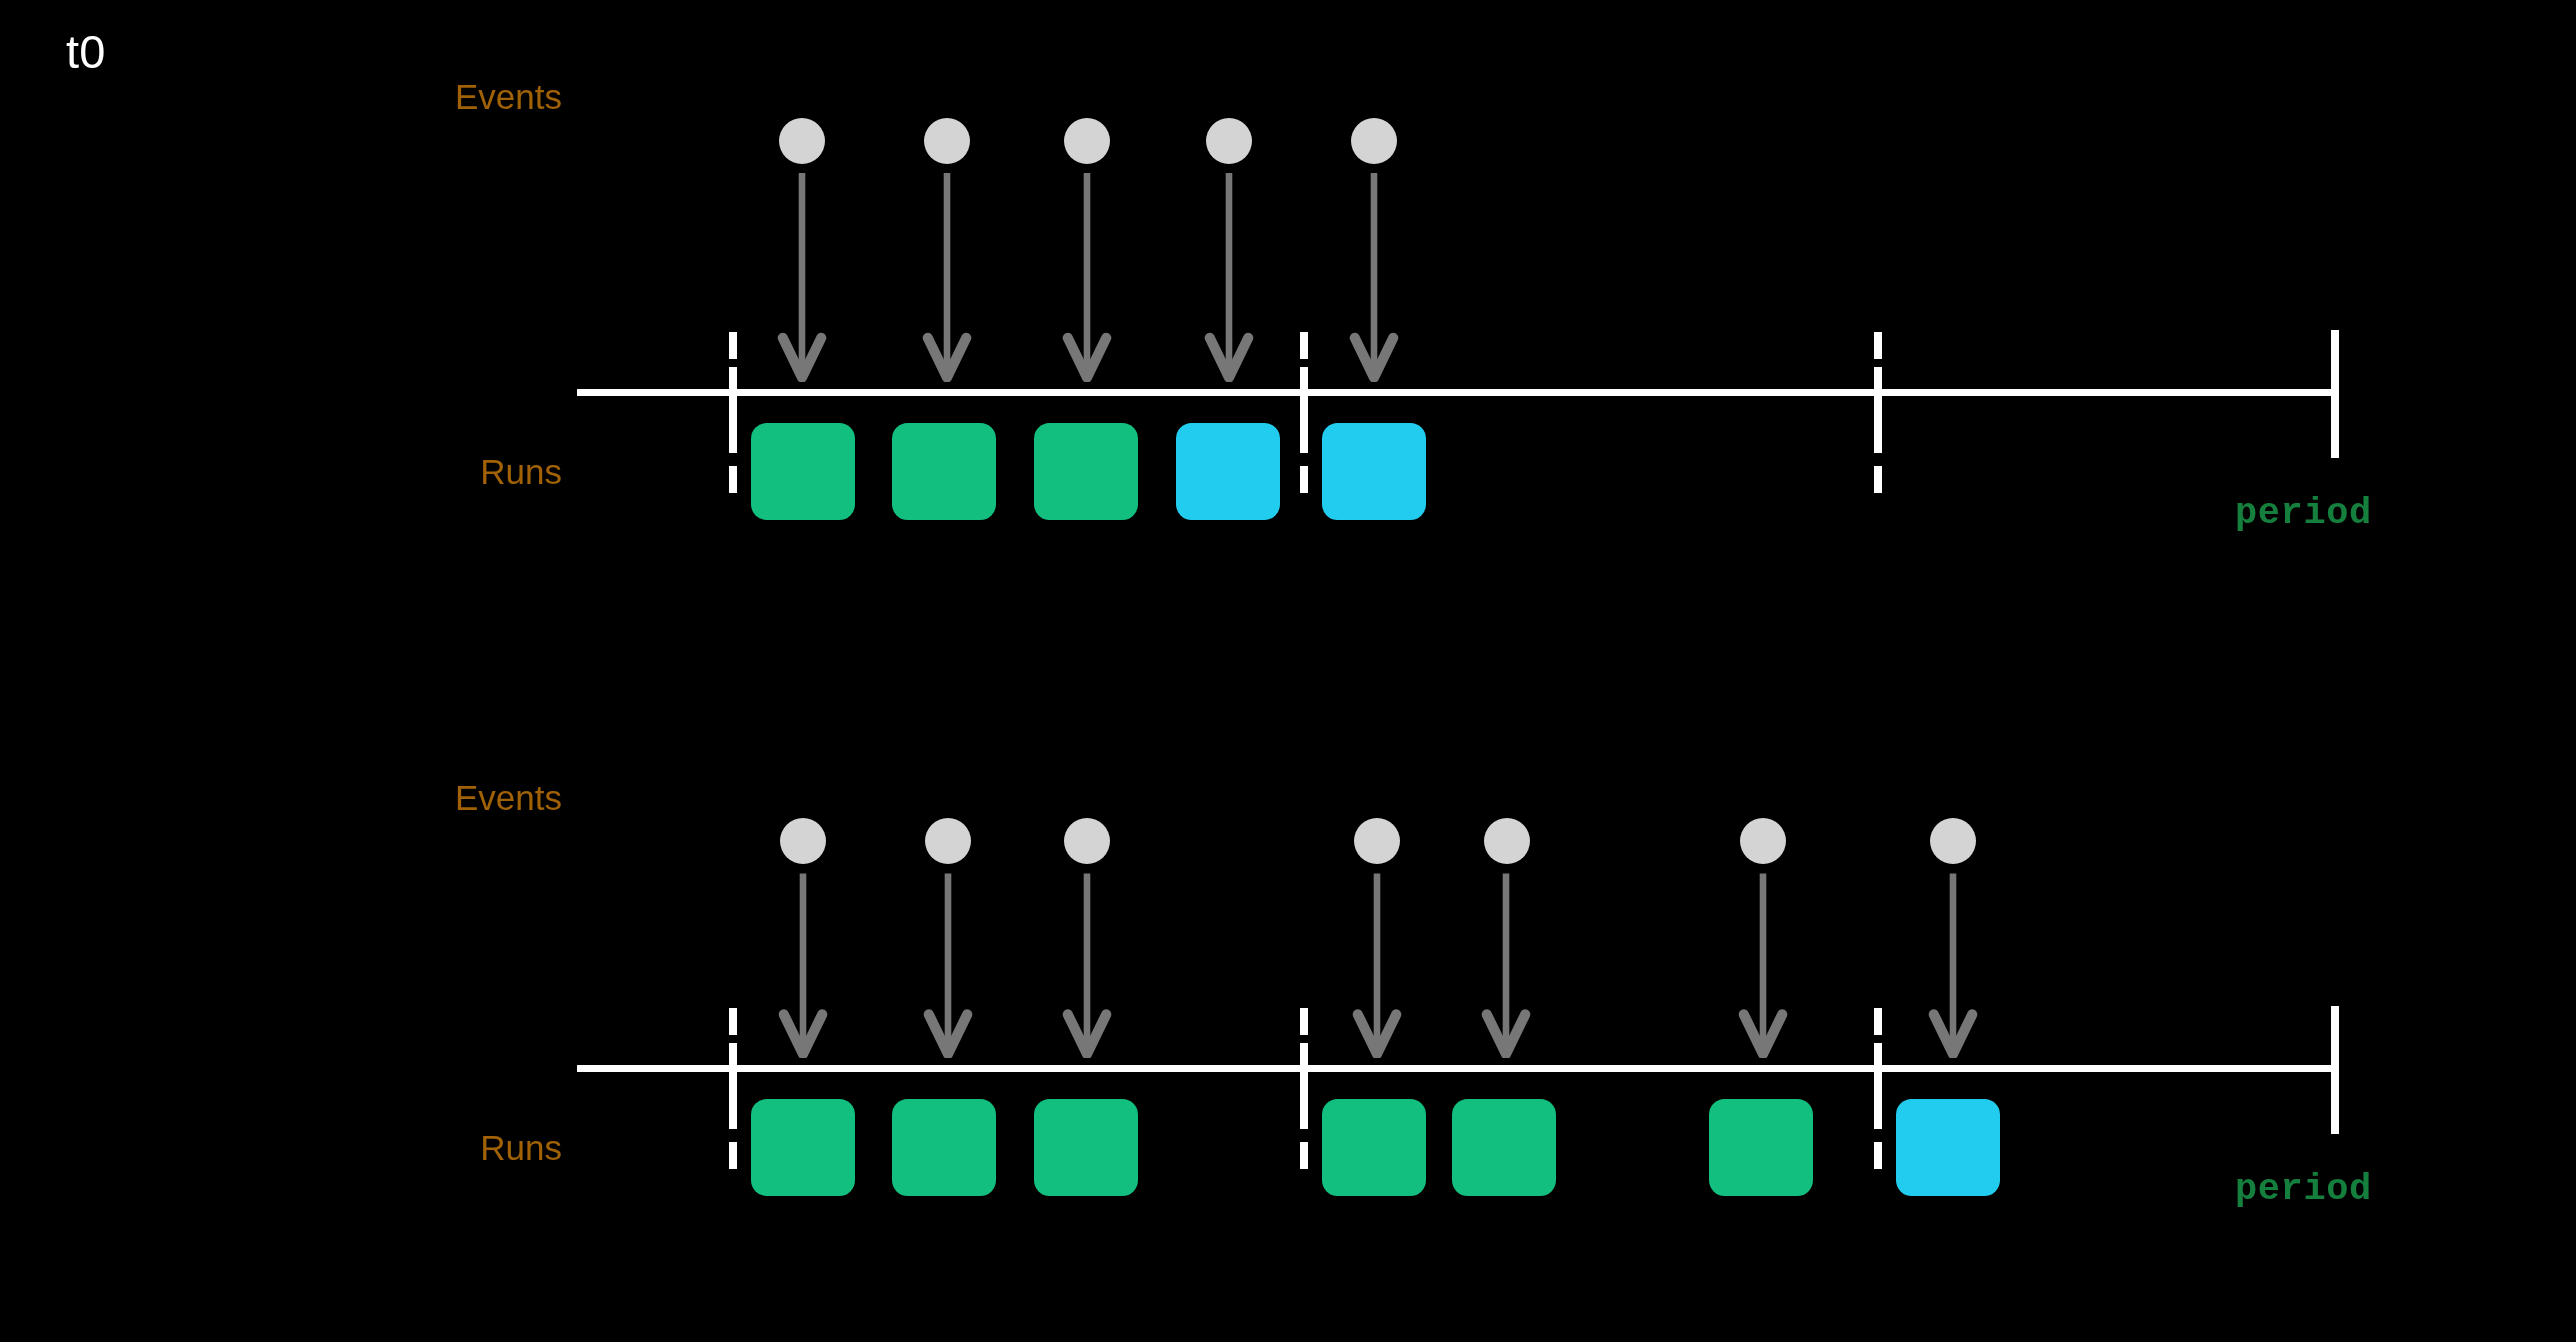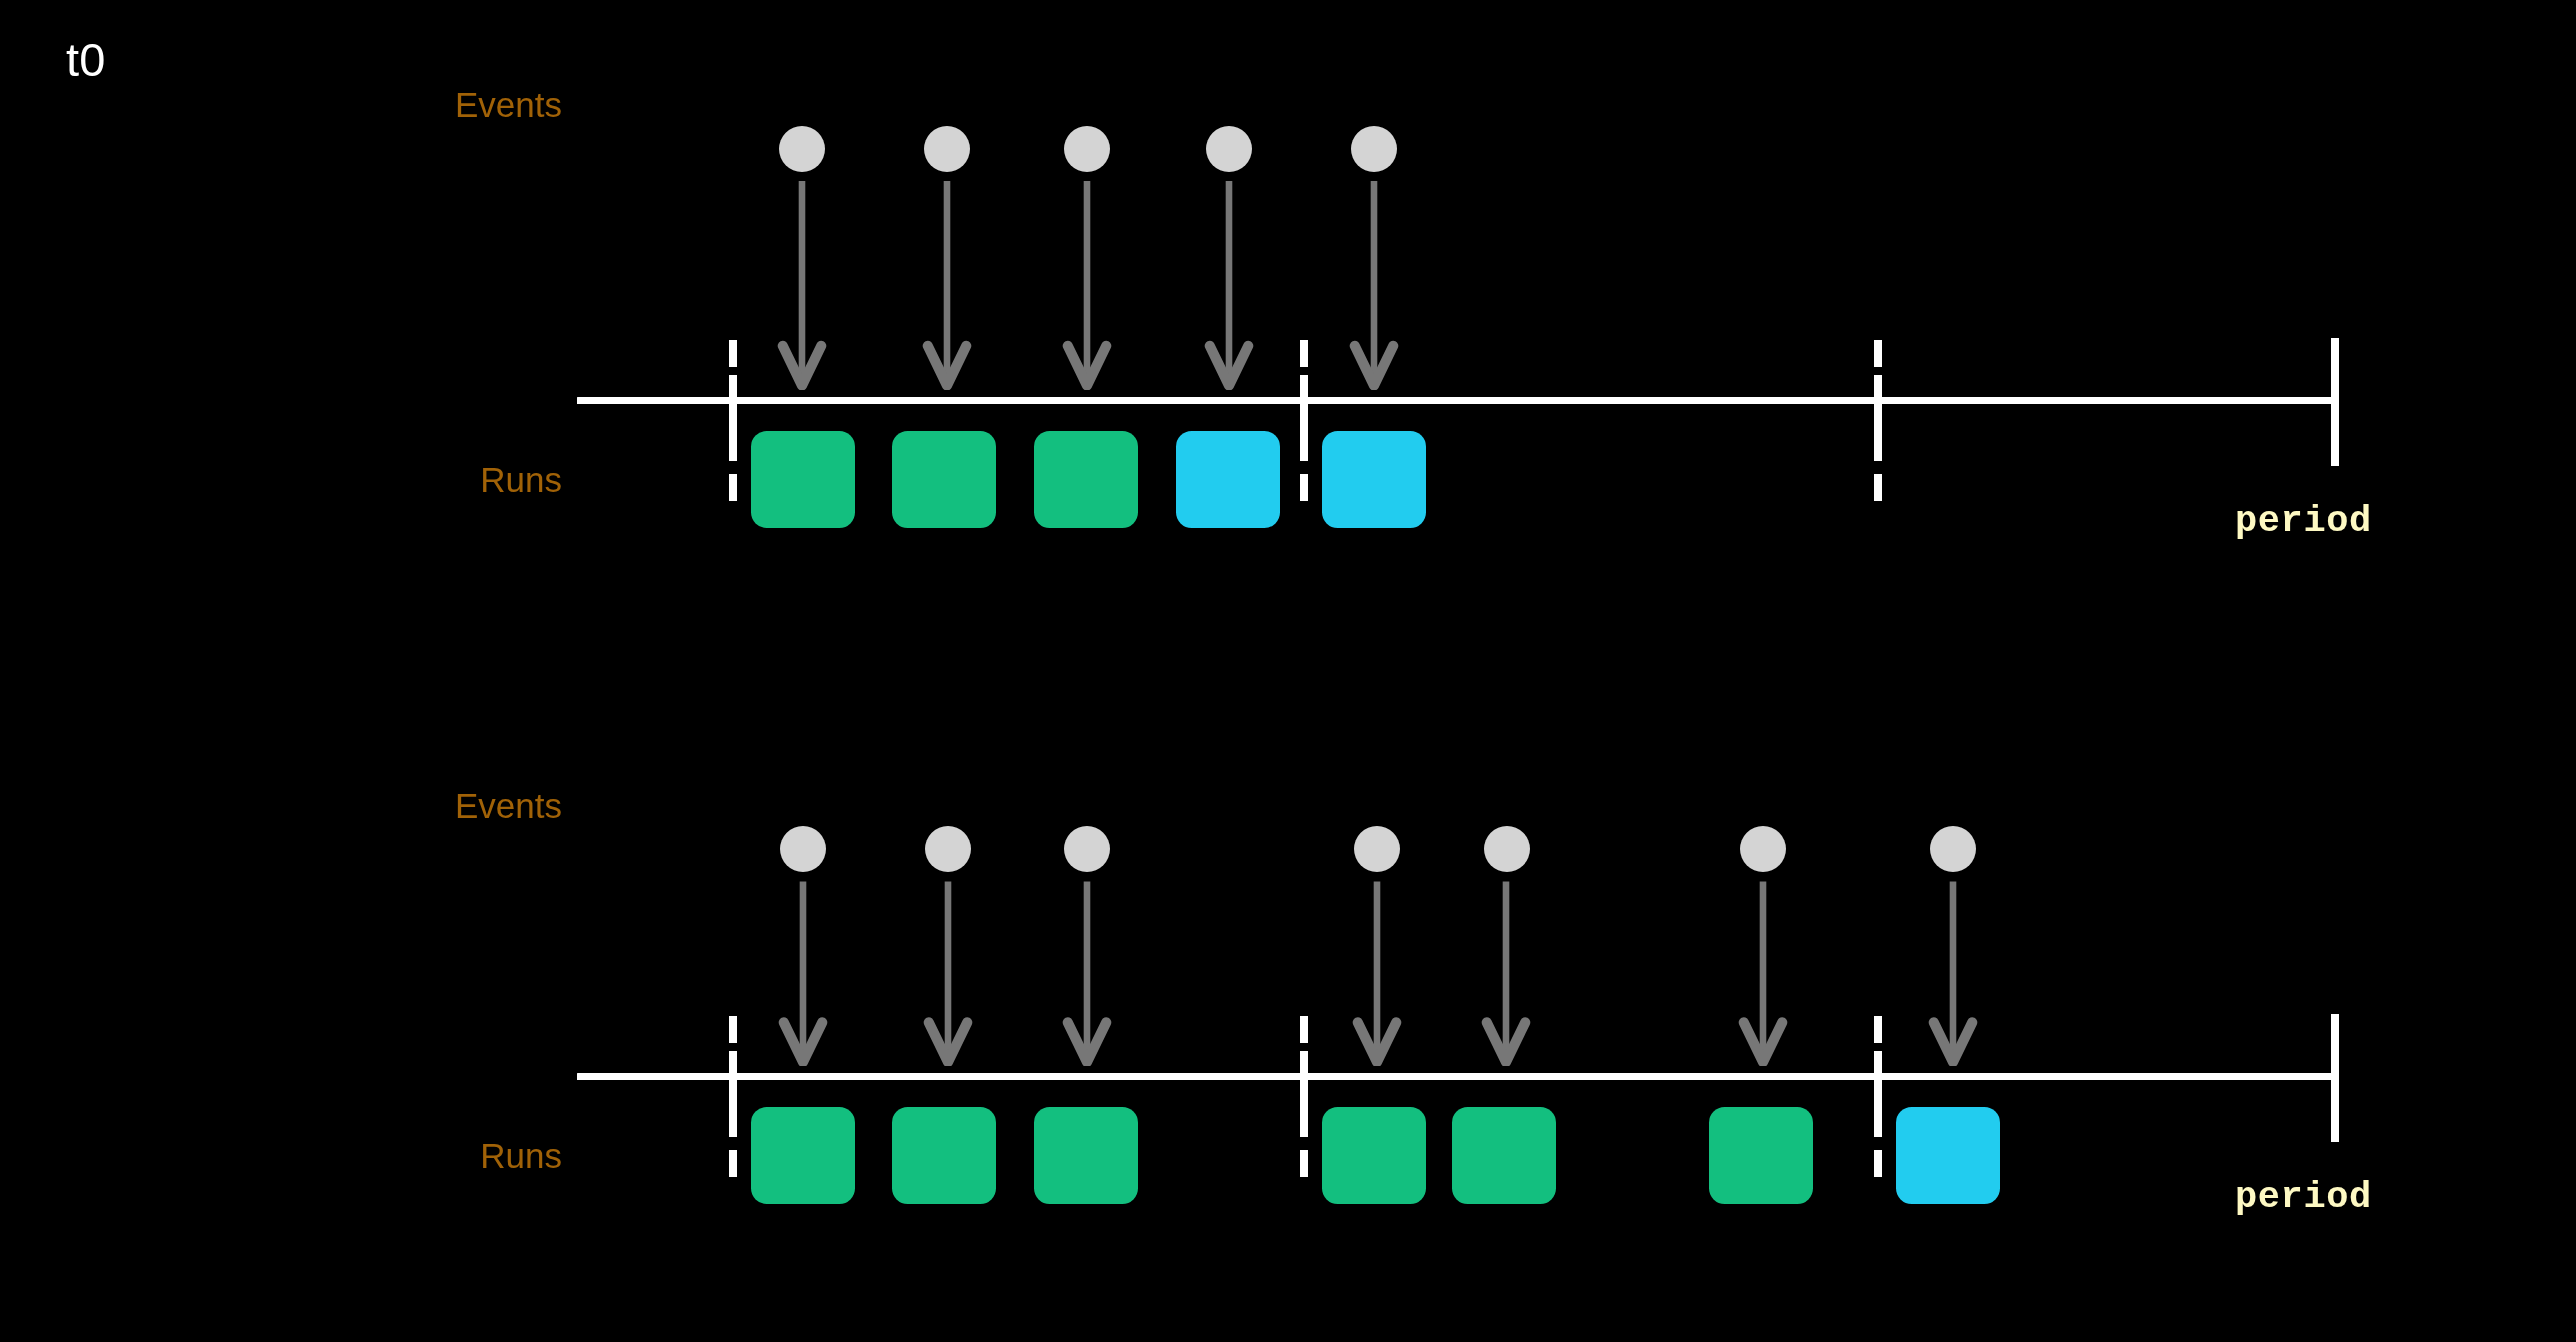--- a/index.html
+++ b/index.html
@@ -1,25 +1,25 @@
 <!DOCTYPE html>
 <html style="font-size:9.7px"><head>
 <meta charset="utf-8">
 <style>
   html,body{margin:0;padding:0;background:#000;}
   body{width:2576px;height:1343px;position:relative;overflow:hidden;
        font-family:"Liberation Sans",sans-serif;-webkit-font-smoothing:antialiased;}
-  .stage{position:absolute;inset:0;margin-top:8px;}
+  .stage{position:absolute;inset:0;}
   .phase-title{position:absolute;color:#ffffff;font-size:47px;font-weight:400;
                letter-spacing:0.3px;white-space:nowrap;}
   .row-label{position:absolute;color:#a16207;font-size:35px;font-weight:400;
              white-space:nowrap;text-align:right;}
   .axis{position:absolute;background:#ffffff;border-radius:0.6px;}
   .axis-end{position:absolute;background:#ffffff;}
-  .period-label{position:absolute;color:#fef9c3;font-size:37px;font-weight:700;
+  .period-label{position:absolute;color:#15803d;font-size:37px;font-weight:700;
                 font-family:"Liberation Mono",monospace;letter-spacing:0.6px;white-space:nowrap;}
   .ev-dot{position:absolute;background:#d4d4d4;border-radius:50%;}
   .arrow{position:absolute;}
   .bseg{position:absolute;background:#ffffff;width:7.8px;}
   .runbox{position:absolute;border-radius:15.7px;}
 </style>
 </head>
 <body>
 
 <div class="stage" id="stage">

